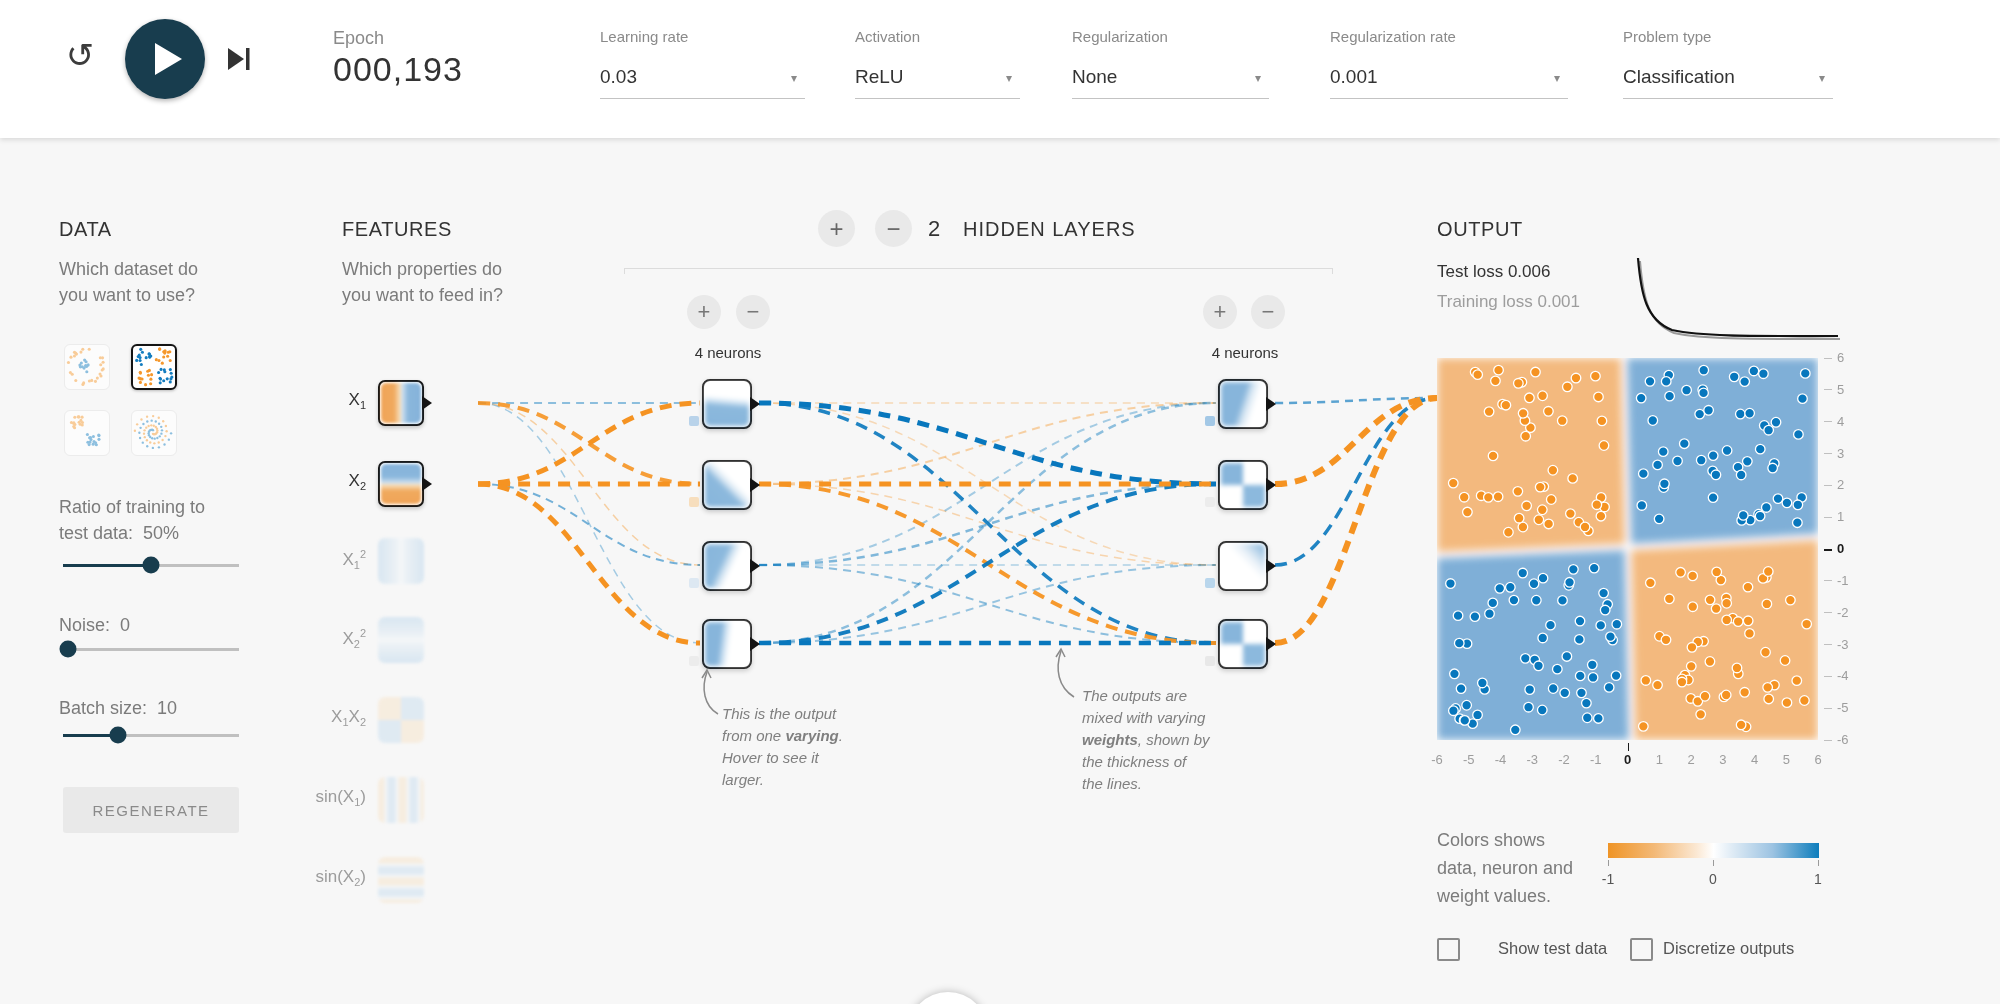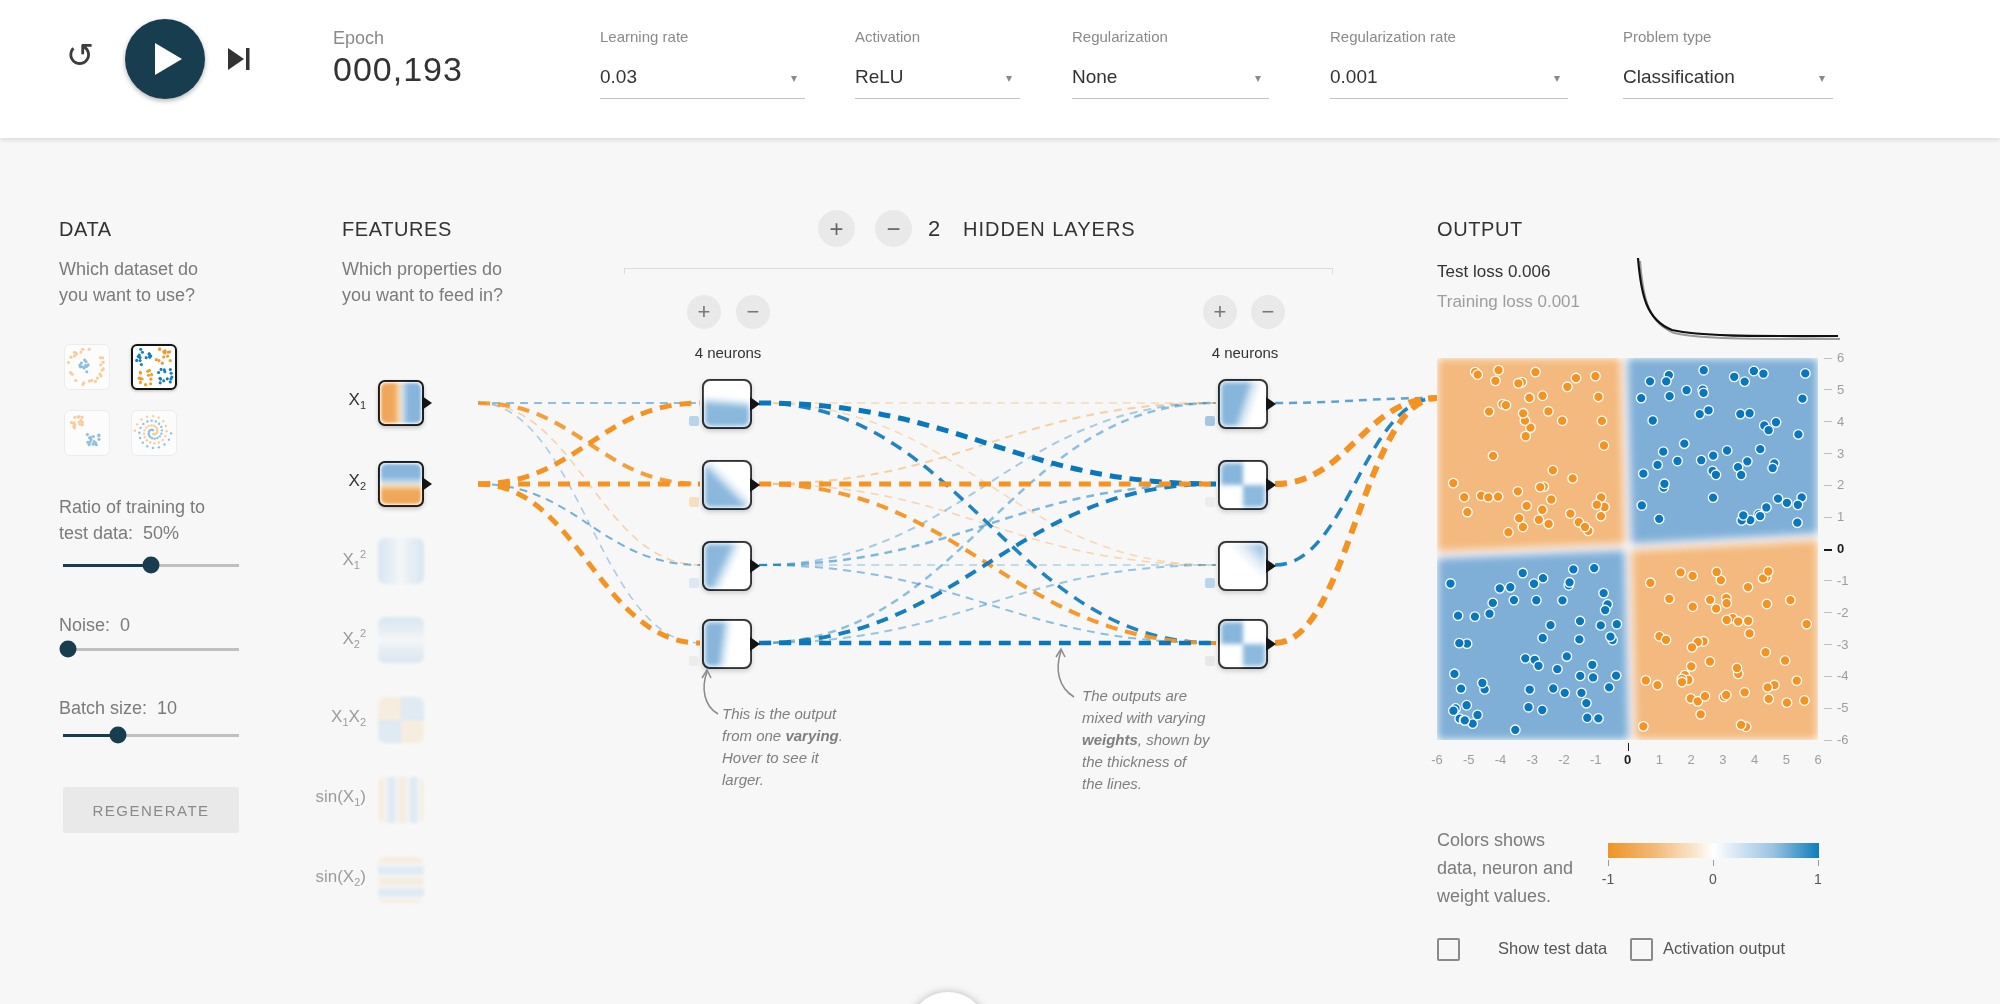--- a/index.html
+++ b/index.html
@@ -848,16 +848,16 @@
       <div class="cblab" style="left: 1593px;">-1</div>
       <div class="cbtick" style="left: 1713px;"></div>
       <div class="cblab" style="left: 1698px;">0</div>
       <div class="cbtick" style="left: 1818px;"></div>
       <div class="cblab" style="left: 1803px;">1</div>
     </div>
 
   <div class="chk" style="left:1437px;top:938px;"></div>
   <div class="chk-lab" style="left:1470px;top:939px;margin-left:28px;">Show test data</div>
   <div class="chk" style="left:1630px;top:938px;"></div>
-  <div class="chk-lab" style="left:1663px;top:939px;">Activation output</div>
+  <div class="chk-lab" style="left:1663px;top:939px;">Discretize outputs</div>
 
   <div id="bottom-circle"></div>
 </div>
 
 </body></html>

